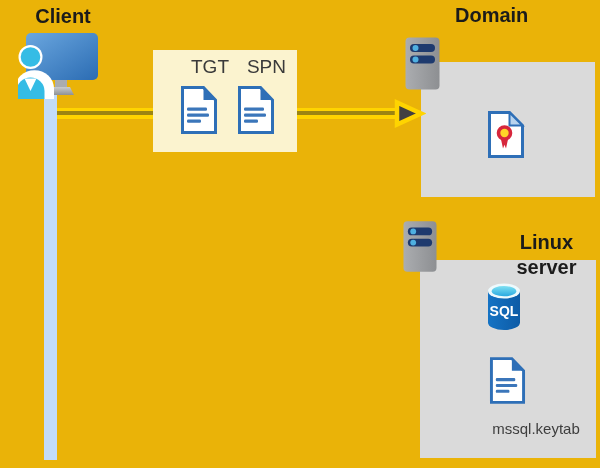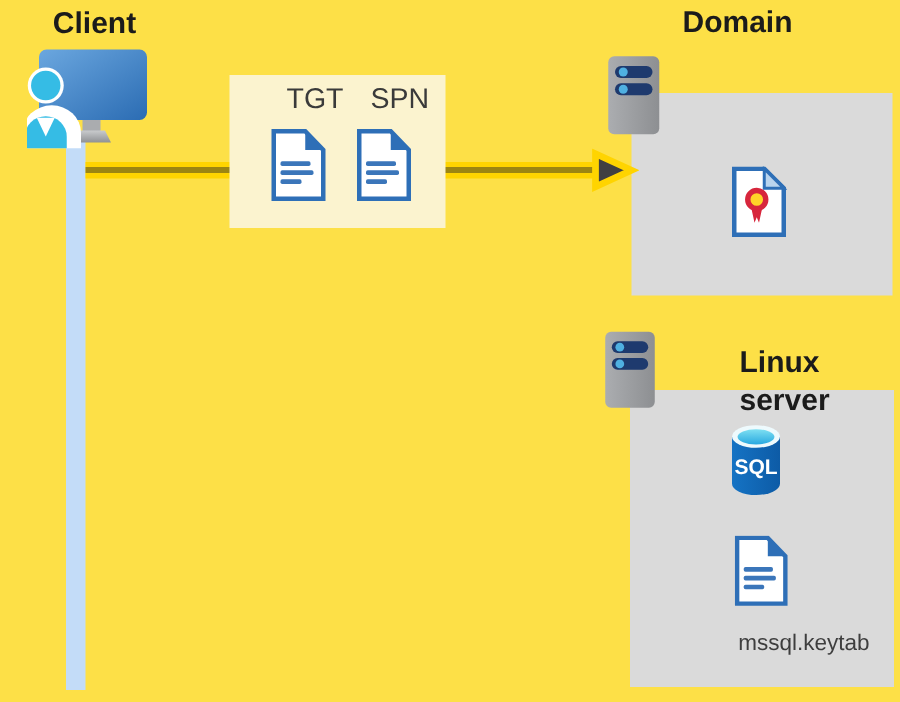--- a/index.html
+++ b/index.html
@@ -1,21 +1,21 @@
 <!DOCTYPE html>
 <html><head>
 <meta charset="utf-8">
 <style>
   html,body{margin:0;padding:0;background:#ffffff;}
   #stage{
-    position:relative;width:600px;height:468px;background:#fde047;overflow:hidden;
+    position:relative;width:600px;height:468px;background:#eab308;overflow:hidden;
     font-family:"Liberation Sans",sans-serif;
   }
   .abs{position:absolute;}
-  .title{font-weight:700;font-size:20px;color:#1b1b1b;line-height:25px;}
+  .title{font-weight:700;font-size:20px;color:#1b1b1b;line-height:25px;text-align:center;}
   .small-label{font-weight:400;font-size:19px;color:#3a3a3a;}
   
   #client-line{left:44px;top:93px;width:13px;height:367px;background:#c3dcf8;z-index:0;}
   
   #arrow-line{
     left:57px;top:108px;width:343px;height:11px;z-index:1;
     background:linear-gradient(to bottom,
       #ffd400 0%,#ffd400 30%,
       #9c8512 30%,#9c8512 66%,
       #ffd400 66%,#ffd400 100%);

